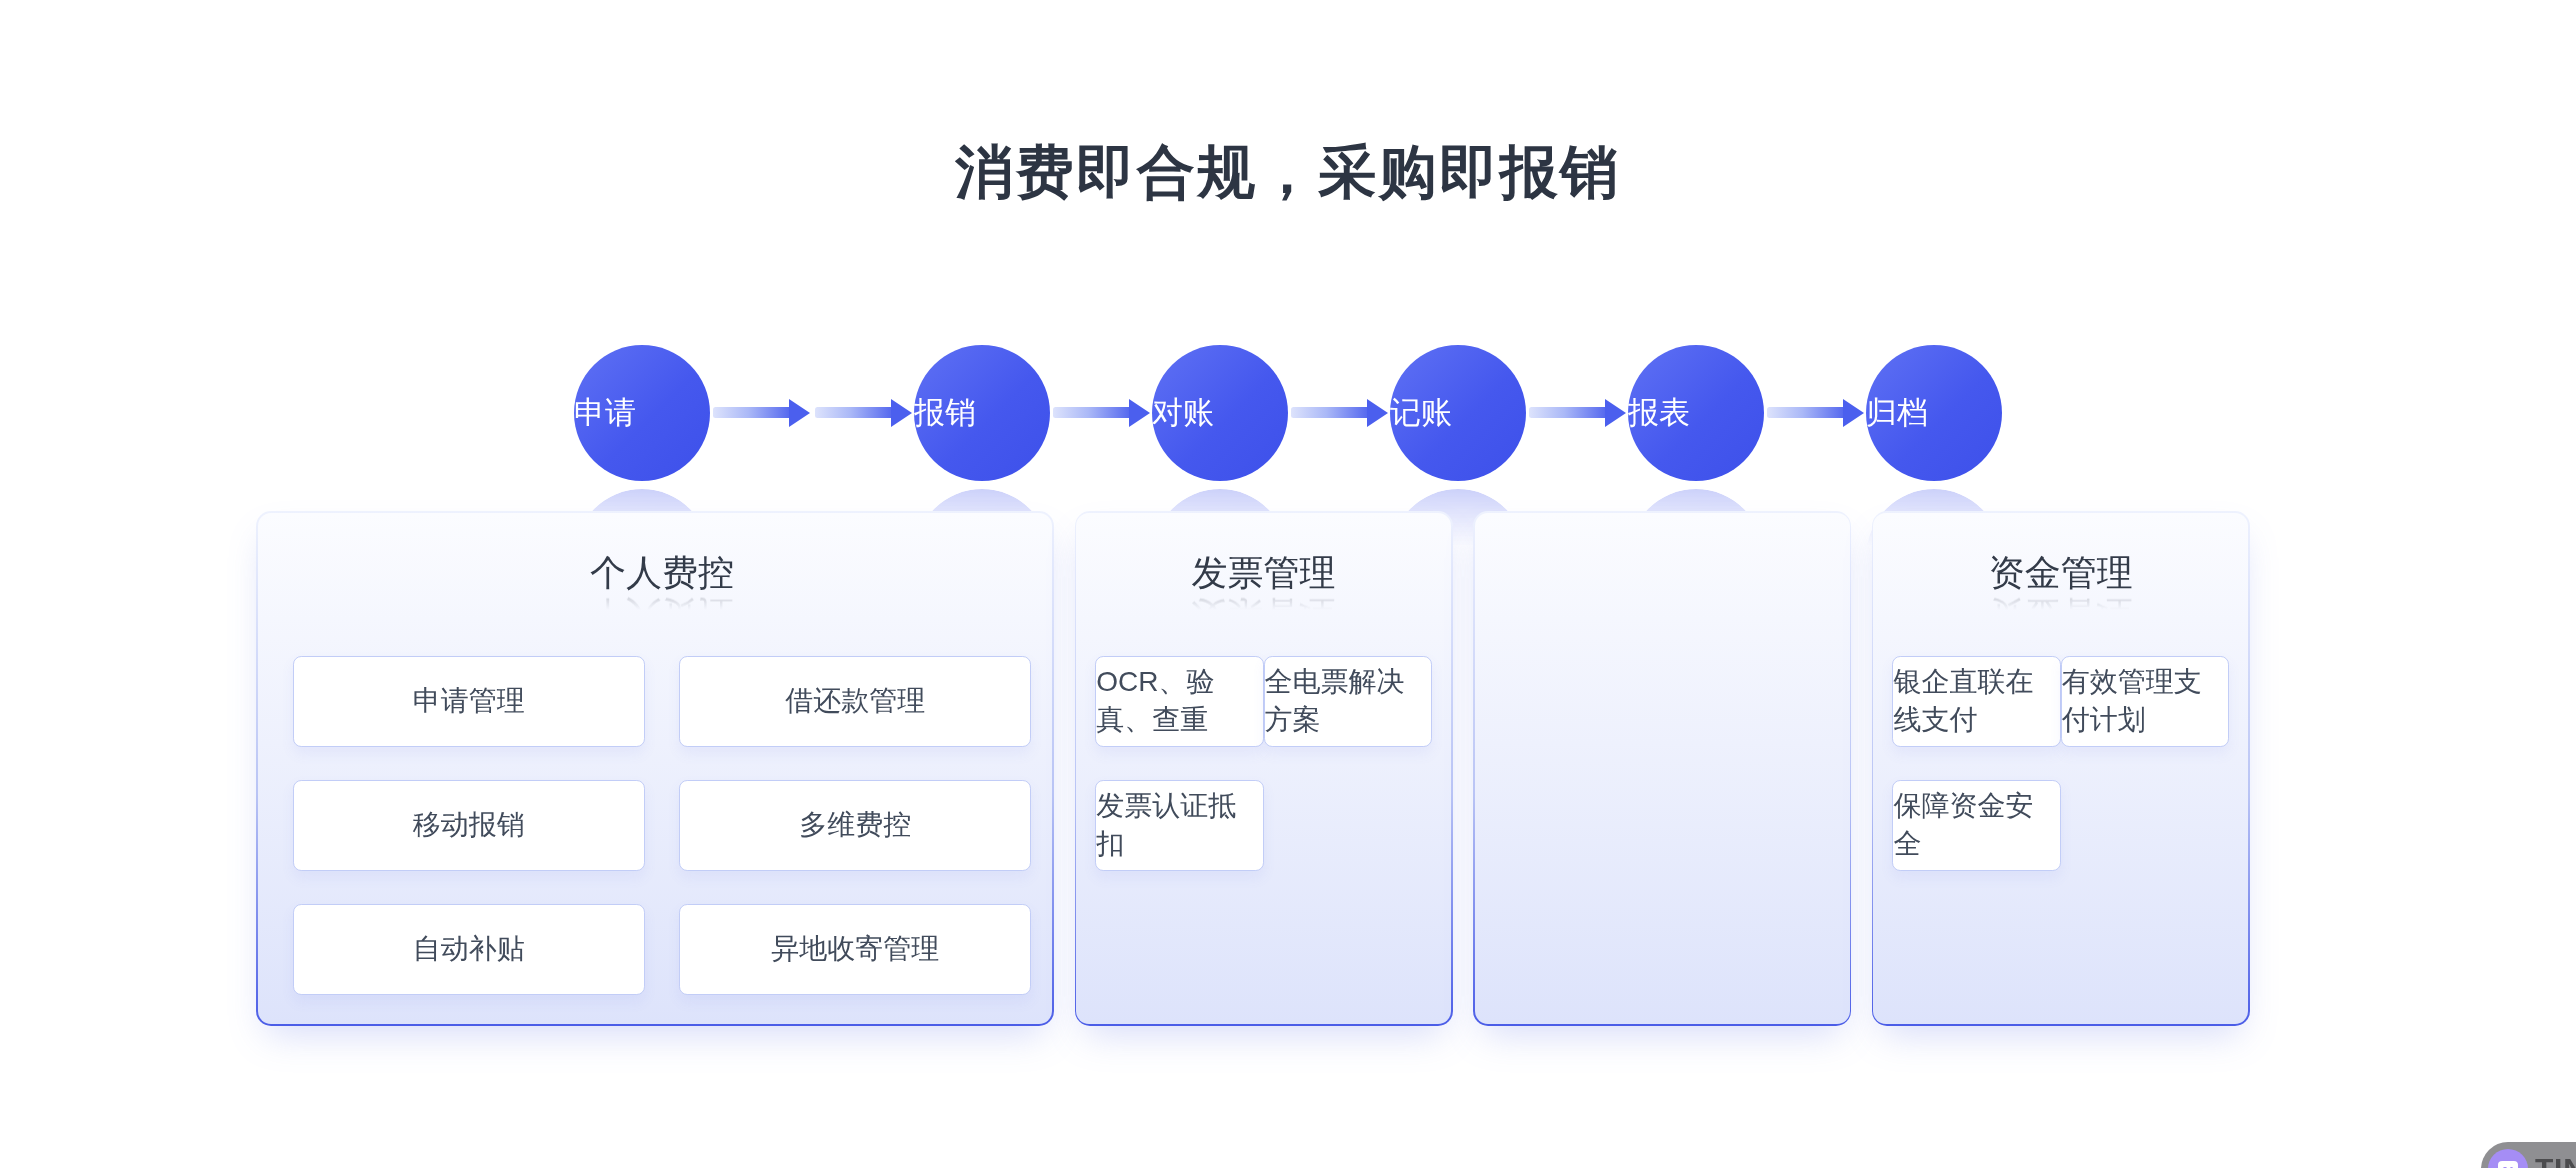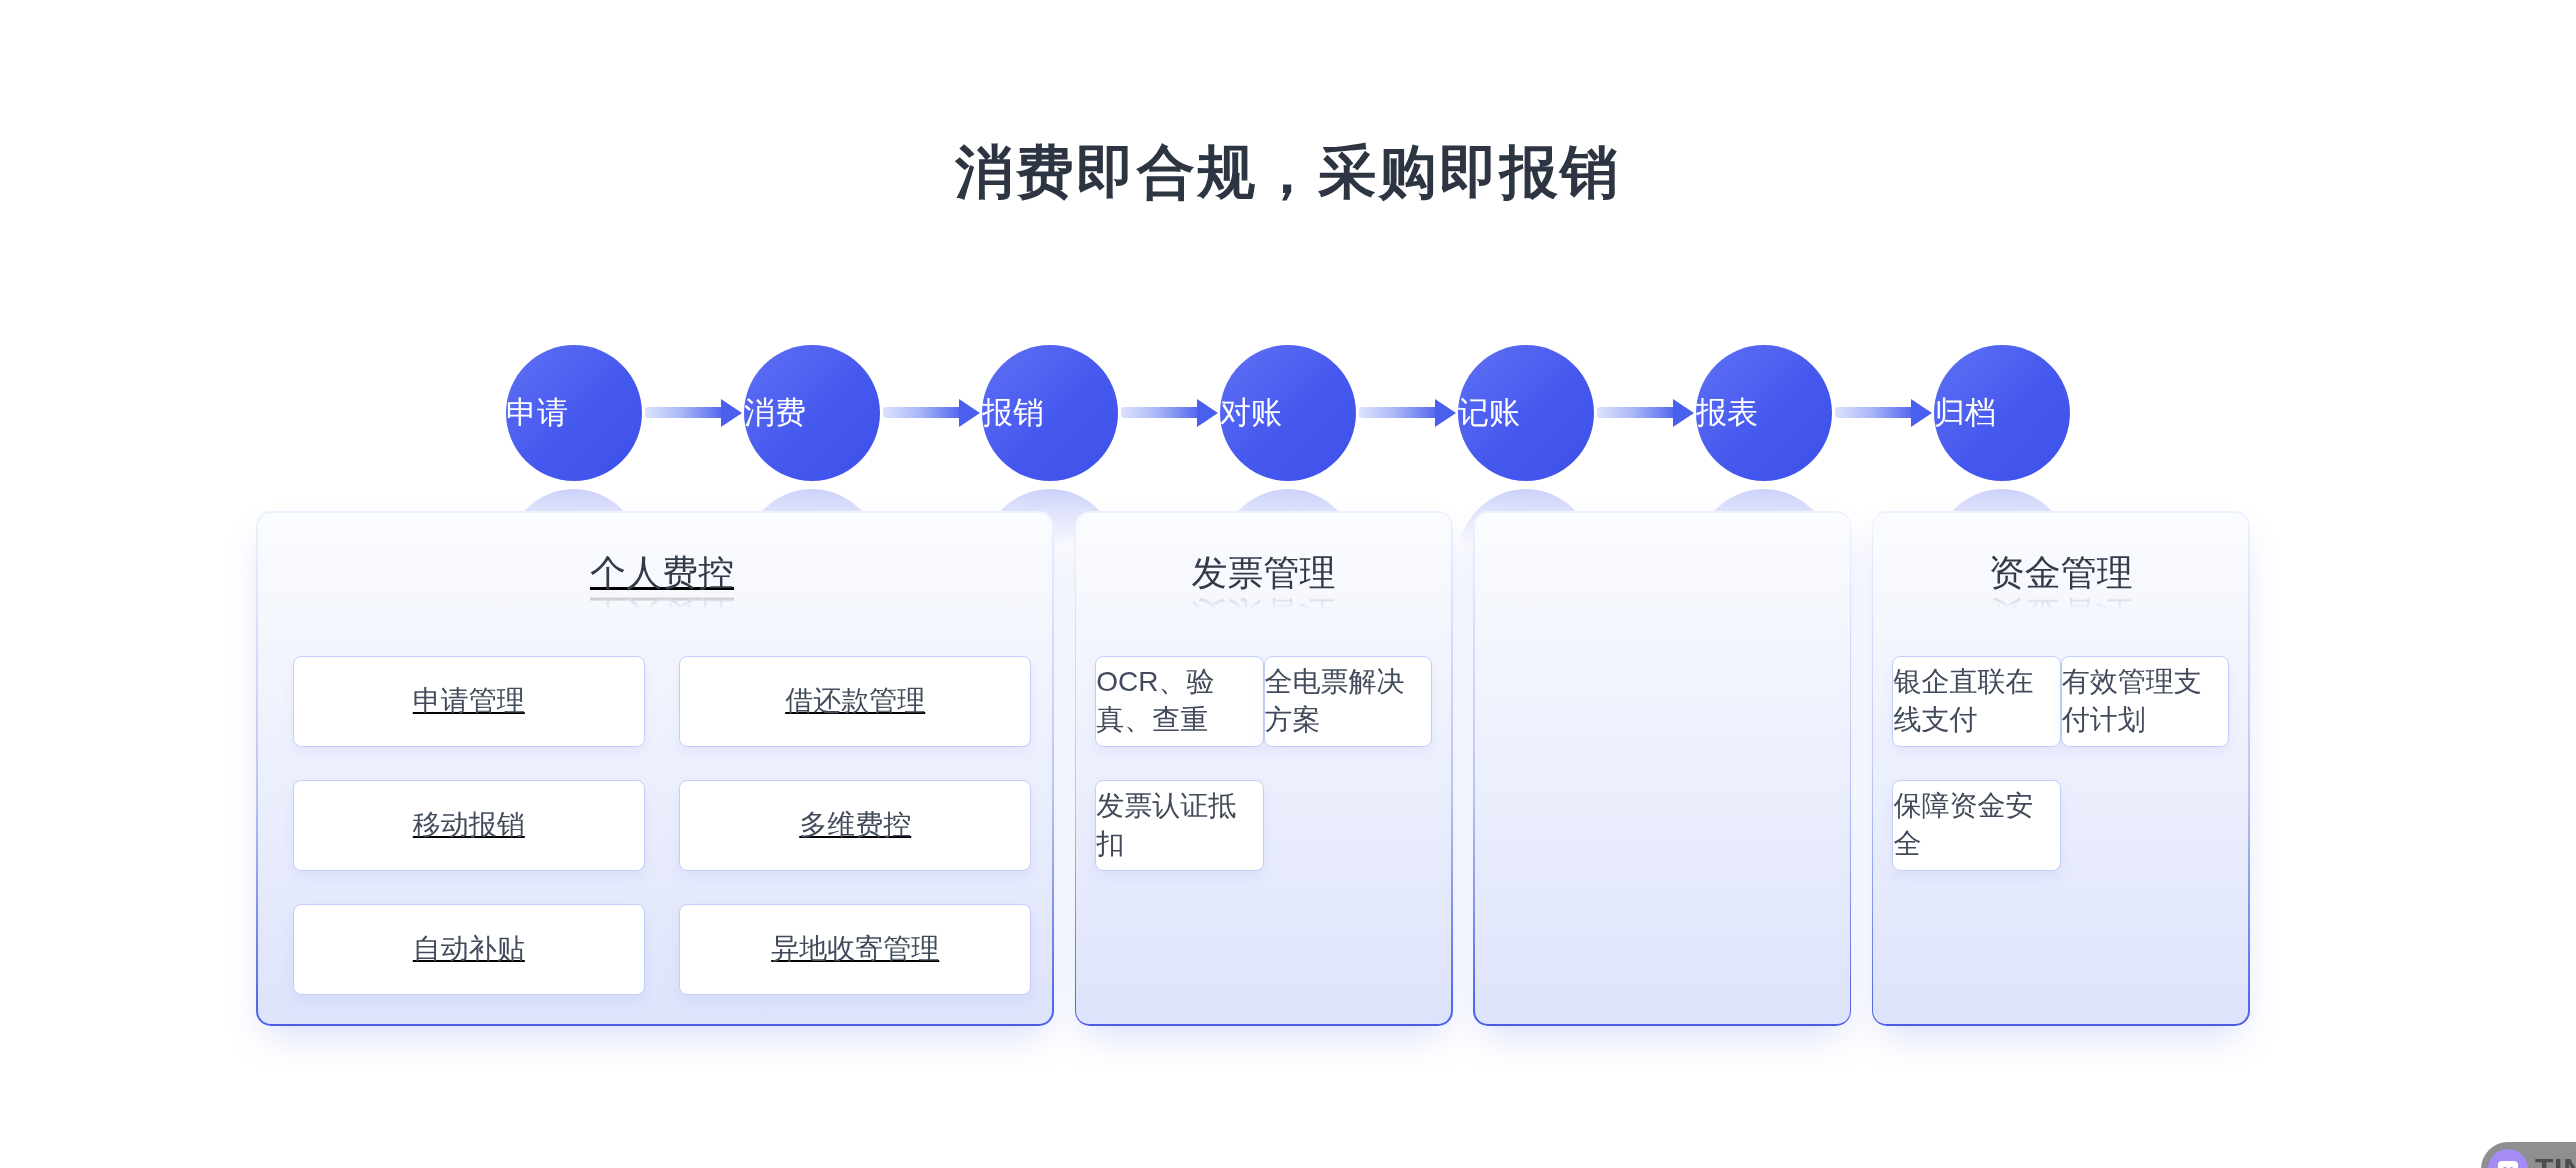--- a/index.html
+++ b/index.html
@@ -78,21 +78,21 @@
   }
   .card-inner {
     width:100%; height:100%;
     border-radius:13px;
     background:linear-gradient(180deg,#fbfcff 0%,#eef1fd 45%,#dde3fb 100%);
     padding:40px 19px 35px 19px;
     display:flex; flex-direction:column;
   }
   .card.wide { width:798px; }
   .card.narrow { width:378px; }
-  .card.wide .card-inner { padding-left:35px; padding-right:21px;text-decoration:underline; }
+  .card.wide .card-inner { padding-left:35px; padding-right:21px; }
 
   .card-title {
     text-align:center;
     font-size:36px; font-weight:500; color:#333b49;
     line-height:40px;
     margin-bottom:63px;
     -webkit-box-reflect: below 1.6px linear-gradient(transparent 62%, rgba(0,0,0,.22));
   }
   .items-grid {
     display:grid;
@@ -145,23 +145,20 @@
 </head>
 <body>
 
 <h1 class="main-title">消费即合规，采购即报销</h1>
 
 <div class="flow">
   <div class="flow-circle">
       <span>申请</span>
     </div>
   <div class="flow-arrow"></div>
-  <div class="flow-circle">
-      <span>消费</span>
-    </div>
   <div class="flow-arrow"></div>
   <div class="flow-circle">
       <span>报销</span>
     </div>
   <div class="flow-arrow"></div>
   <div class="flow-circle">
       <span>对账</span>
     </div>
   <div class="flow-arrow"></div>
   <div class="flow-circle">

